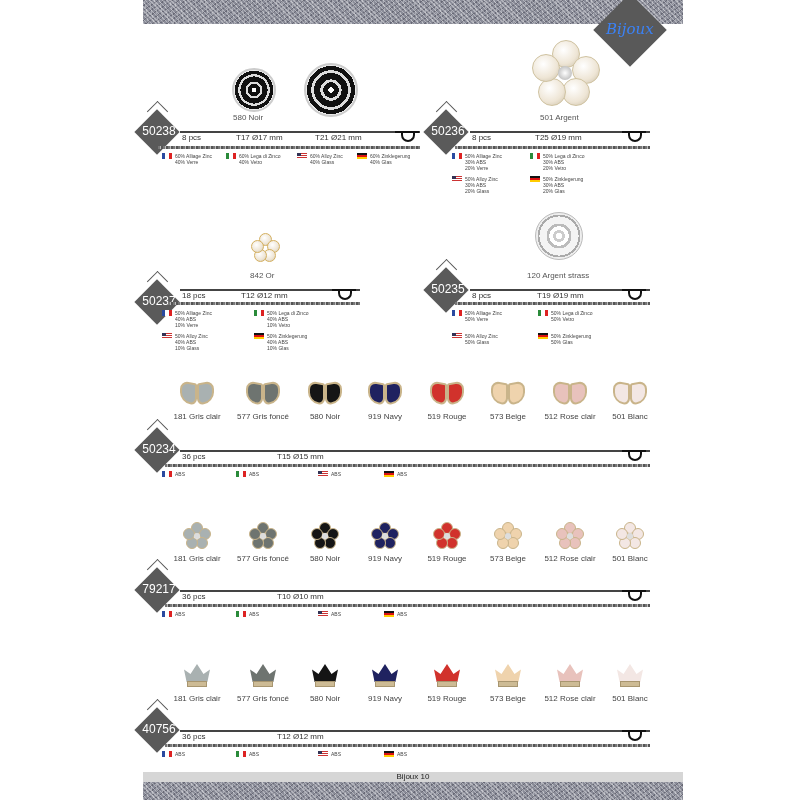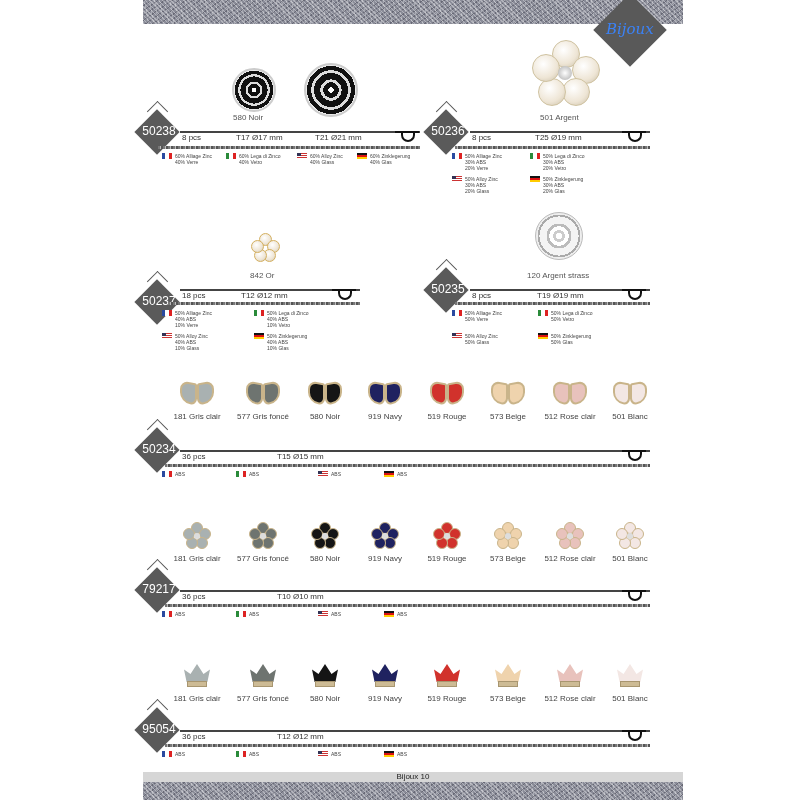--- a/index.html
+++ b/index.html
@@ -386,21 +386,21 @@
     <div class="item" style="left:598px;top:662px;width:64px">
       <div class="shape-crown">
         <div class="top" style="background:#f3e7e4"></div>
         <div class="band"></div>
       </div>
       <div class="label">501 Blanc</div>
     </div>
     <div class="code-badge" style="left:137px;top:702px">
       <div class="chev"></div>
       <div class="dia"></div>
-      <div class="txt">95054</div>
+      <div class="txt">40756</div>
     </div>
     <div class="rule" style="left:180px;top:730px;width:470px"></div>
     <div class="spec" style="left:182px;top:732px">36 pcs</div>
     <div class="spec" style="left:277px;top:732px">T12 Ø12 mm</div>
     <div class="shank" style="left:622px;top:730px">
       <div class="bar"></div>
       <div class="loop"></div>
     </div>
     <div class="glitter-line" style="left:165px;top:744px;width:485px"></div>
     <div class="mat" style="left:162px;top:751px"><span class="flag flag-fr"></span><span>ABS</span></div>

